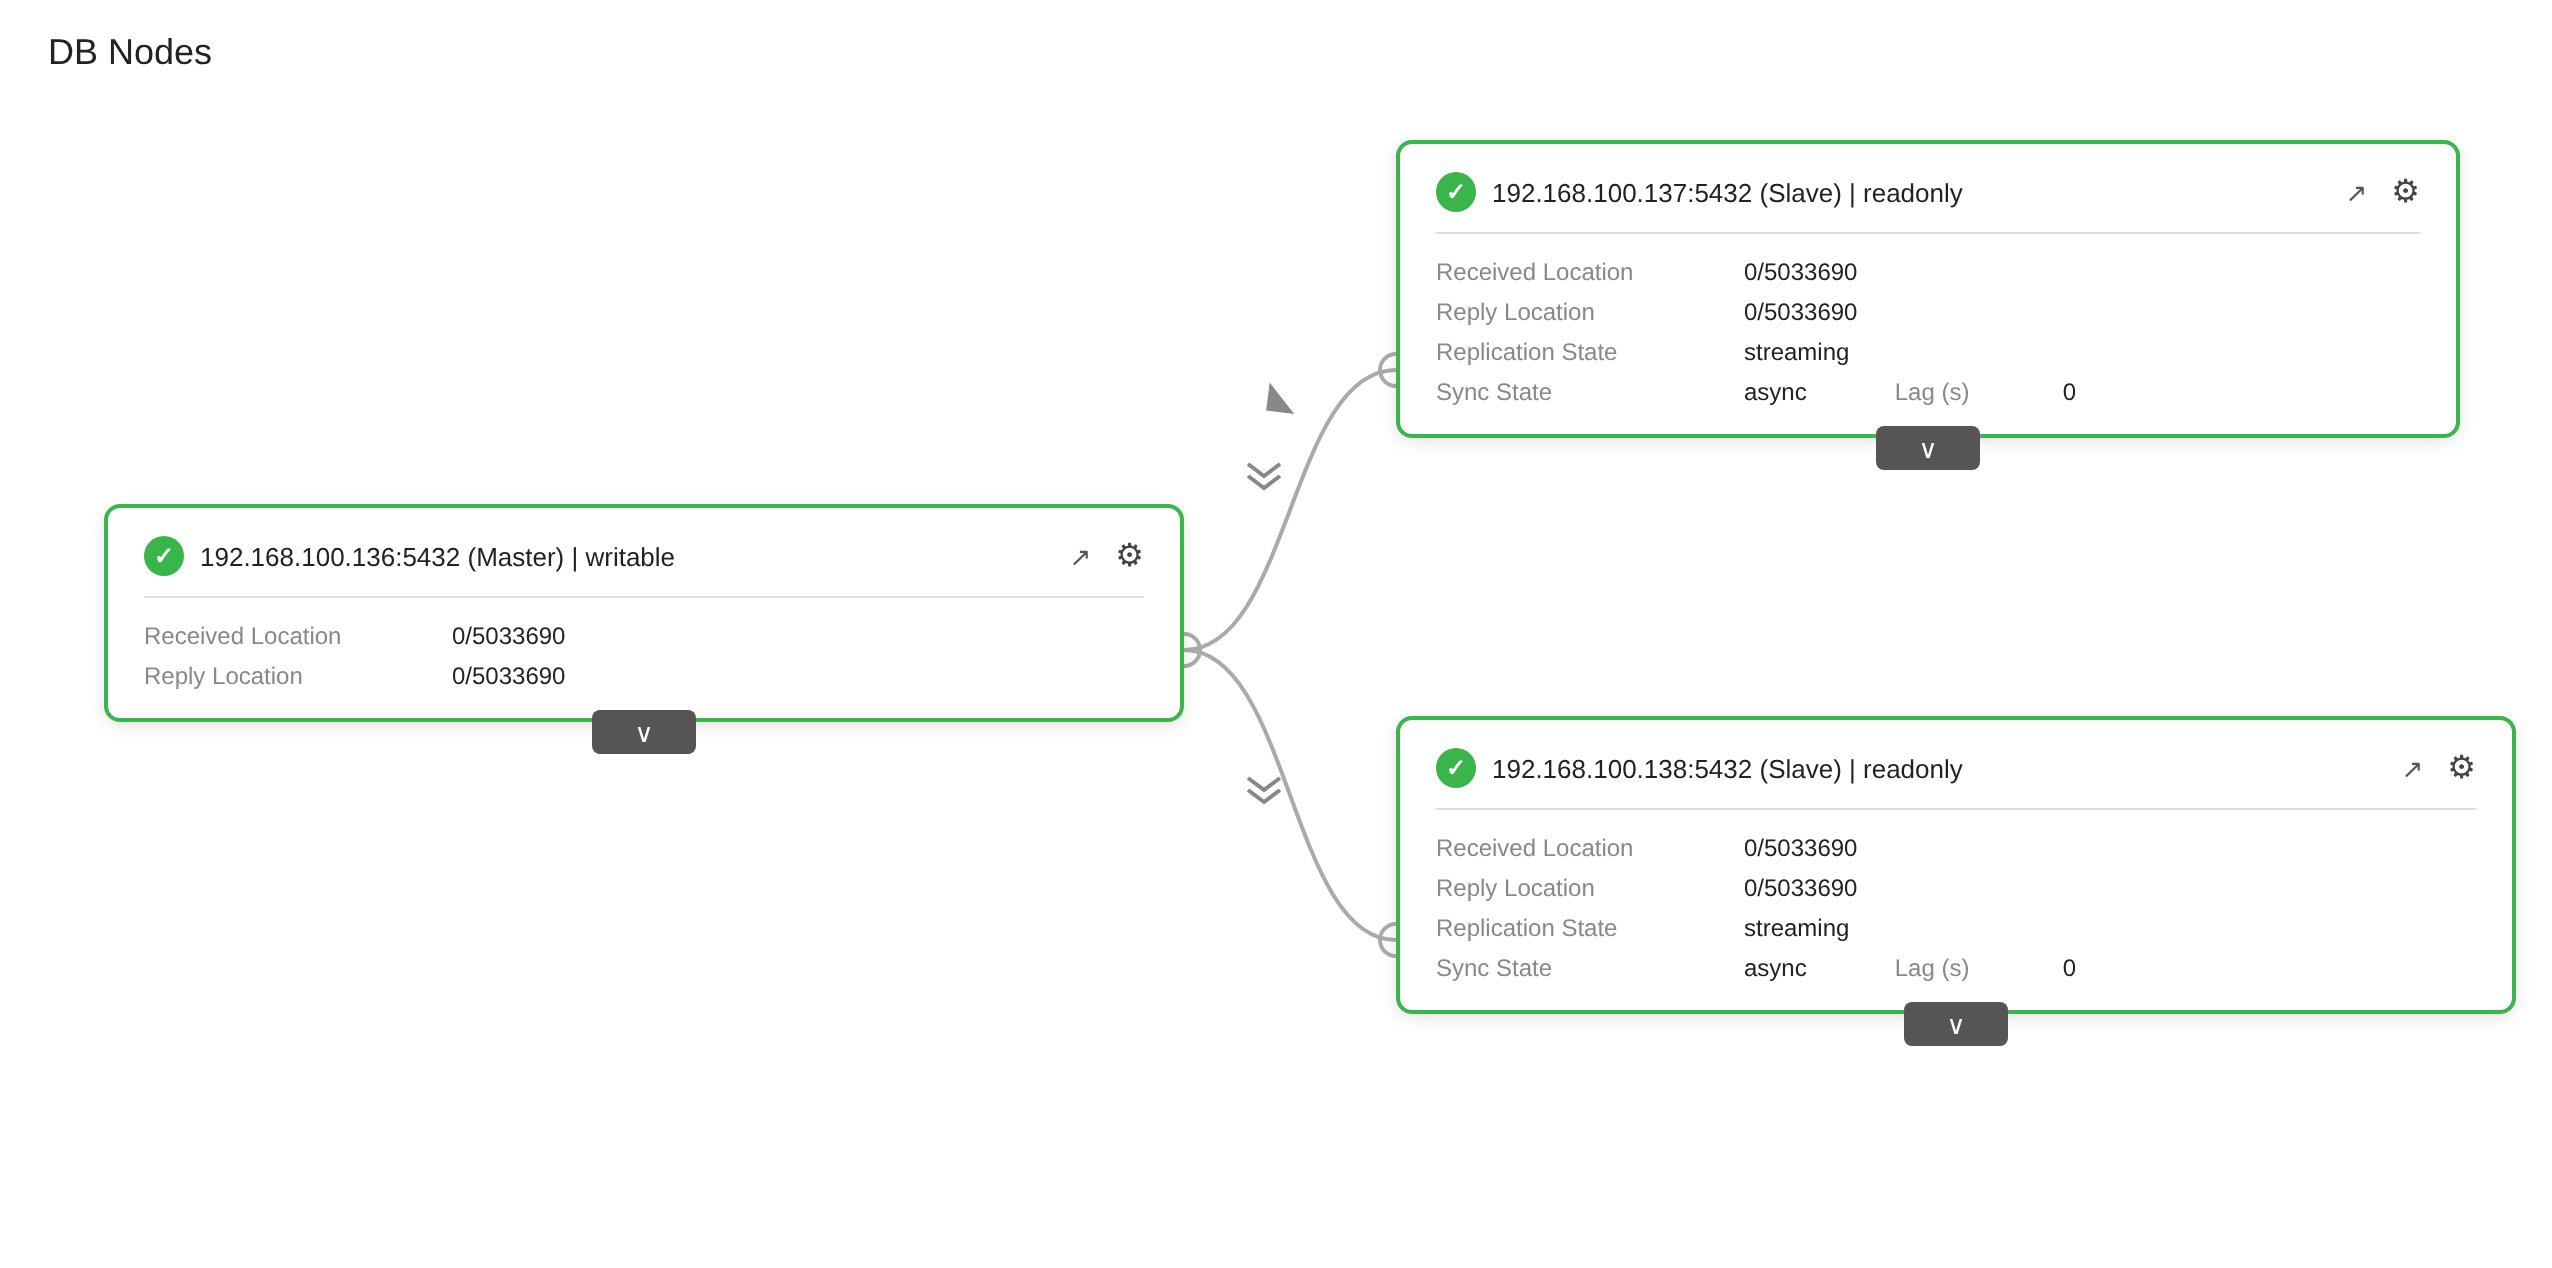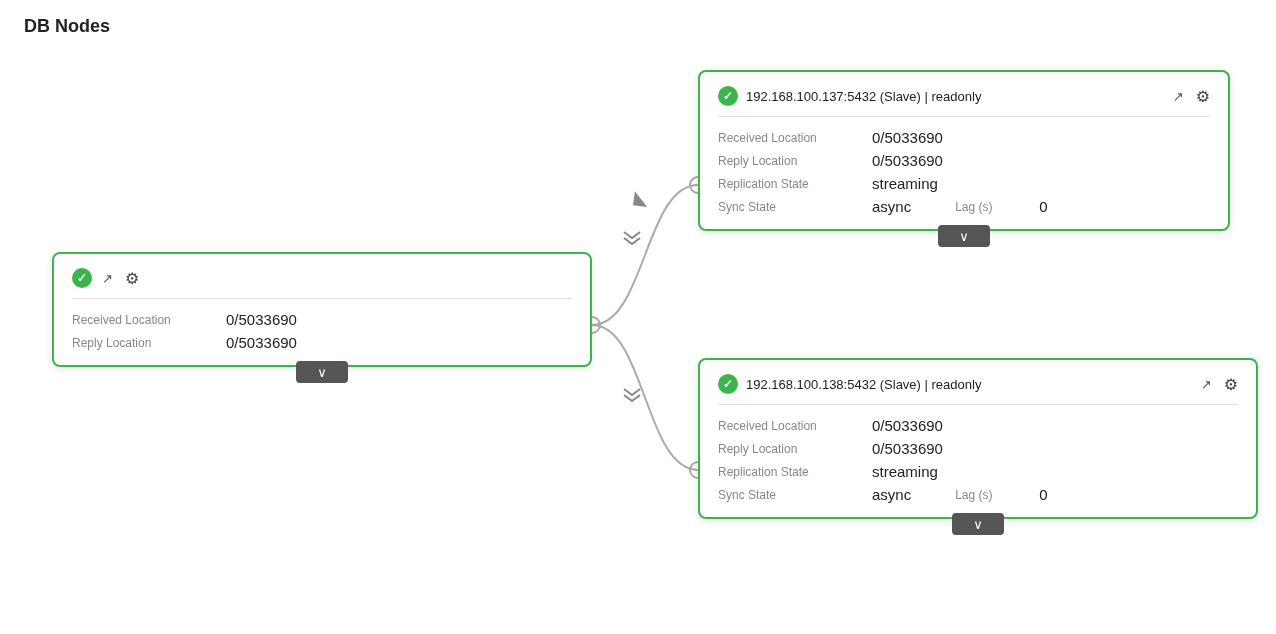--- a/index.html
+++ b/index.html
@@ -7,21 +7,21 @@
       font-family: -apple-system, BlinkMacSystemFont, 'Segoe UI', sans-serif;
       background: #fff;
       width: 1276px;
       height: 634px;
       overflow: hidden;
       position: relative;
     }
 
     .page-title {
       font-size: 18px;
-      font-weight: 700;
+      font-weight: 400;
       color: #222;
       position: absolute;
       top: 16px;
       left: 24px;
     }
 
     
     .node-card {
       position: absolute;
       background: #fff;
@@ -92,21 +92,21 @@
       gap: 24px;
     }
 
     .field-label {
       font-size: 12px;
       color: #888;
       min-width: 130px;
     }
 
     .field-value {
-      font-size: 15px;
+      font-size: 12px;
       color: #222;
       font-weight: 500;
     }
 
     .node-expand-btn {
       position: absolute;
       bottom: -18px;
       left: 50%;
       transform: translateX(-50%);
       background: #555;
@@ -174,20 +174,21 @@
     <polyline points="-8,-6 0,0 8,-6" fill="none" stroke="#888" stroke-width="2"></polyline>
     <polyline points="-8,0 0,6 8,0" fill="none" stroke="#888" stroke-width="2"></polyline>
   </g>
 </svg>
 
 <div class="page-title">DB Nodes</div>
 
 <div class="node-card" style="left: 52px; top: 252px; width: 540px;">
   <div class="node-header">
     <div class="status-icon"></div>
+    <span class="node-title">192.168.100.136:5432 (Master) | writable</span>
     <span class="node-link-icon">↗</span>
     <span class="node-gear-icon">⚙</span>
   </div>
   <div class="node-fields">
     <div class="node-field-row">
       <span class="field-label">Received Location</span>
       <span class="field-value">0/5033690</span>
     </div>
     <div class="node-field-row">
       <span class="field-label">Reply Location</span>

